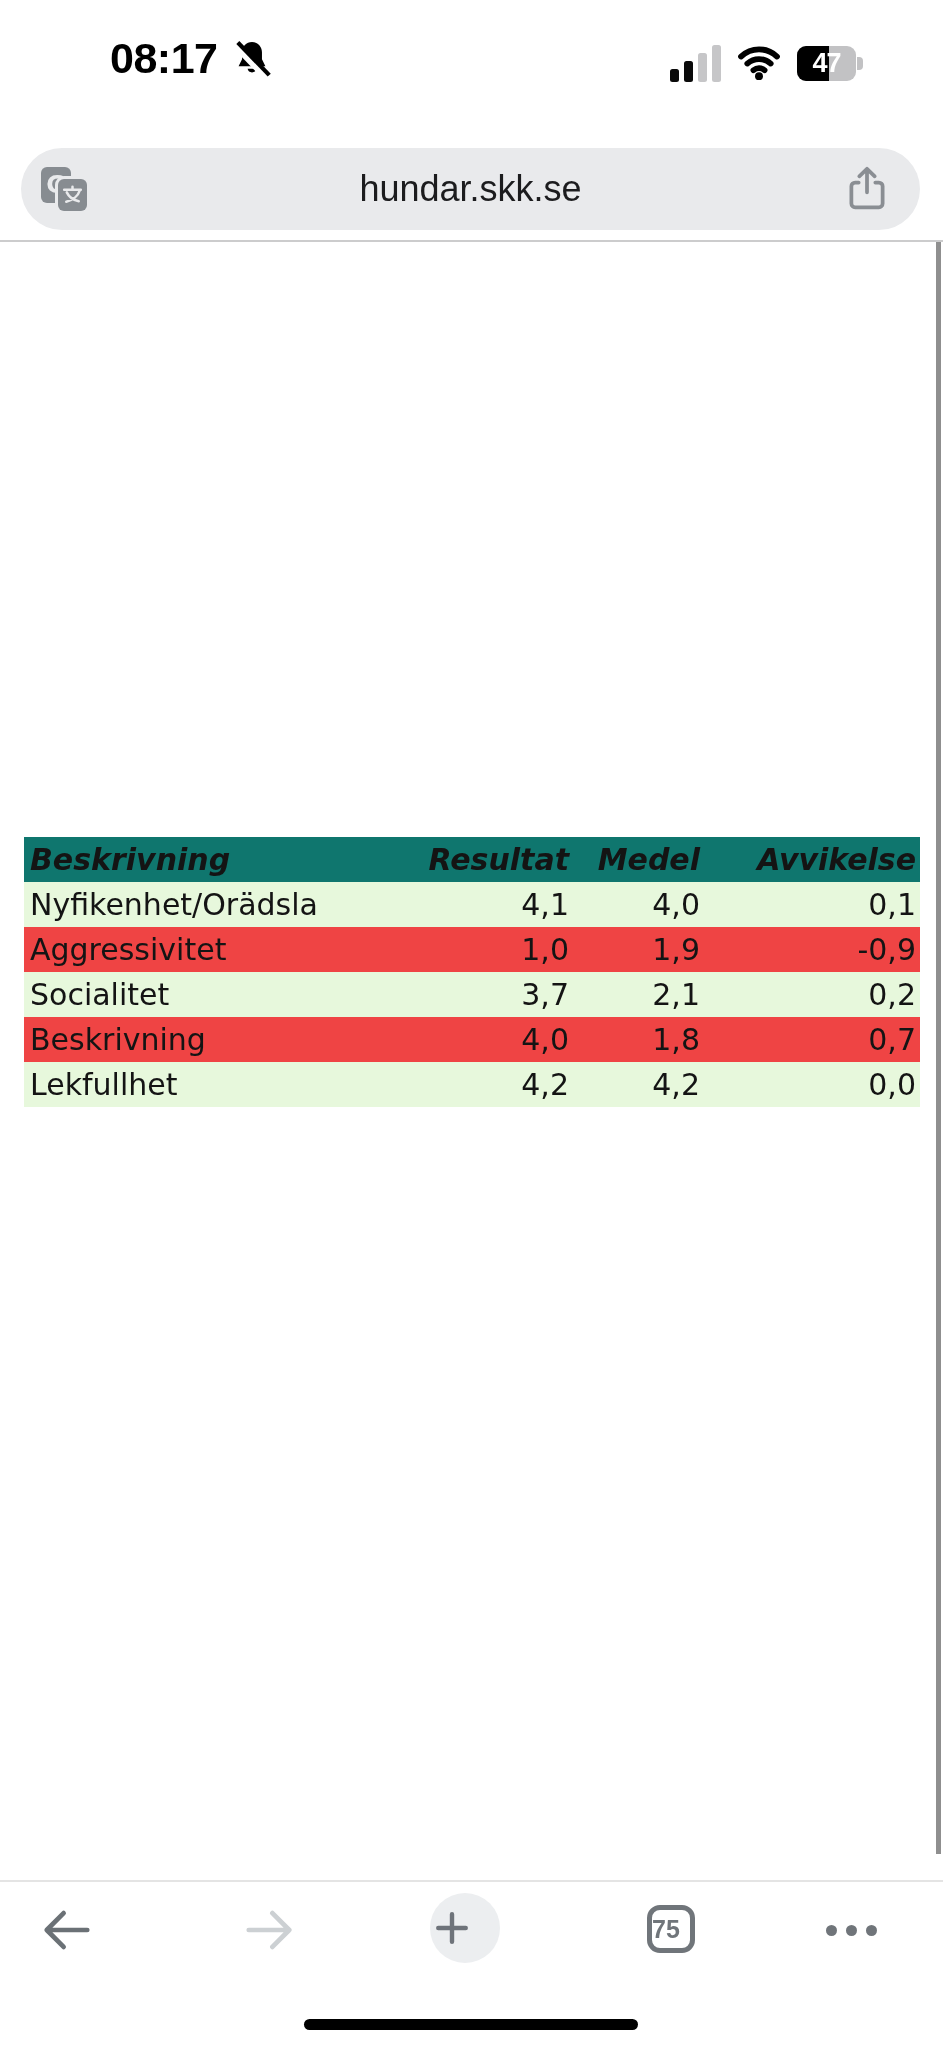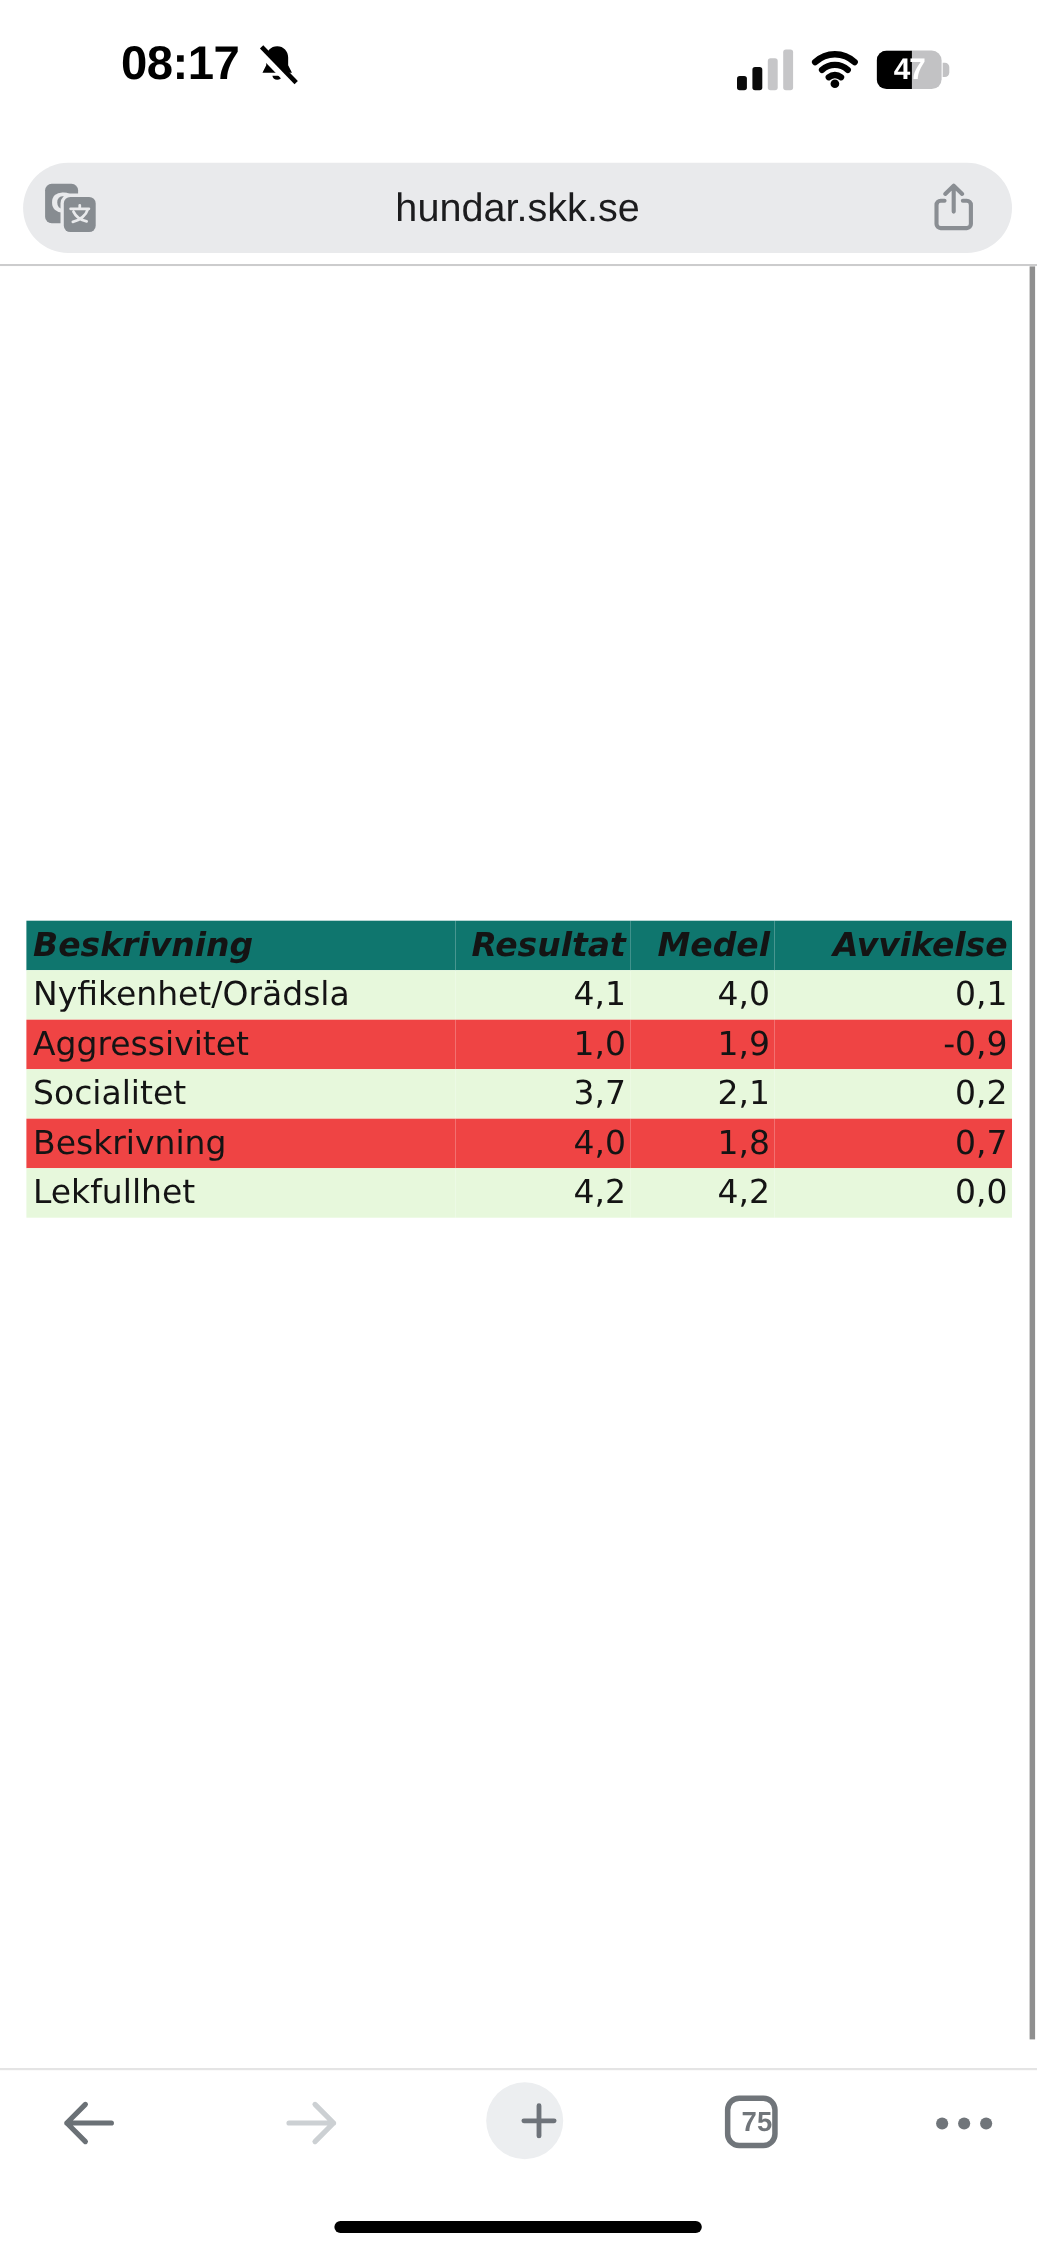--- a/index.html
+++ b/index.html
@@ -42,21 +42,21 @@
   table.results col.c1{width:390px;} table.results col.c2{width:159px;} table.results col.c3{width:131px;} table.results col.c4{width:216px;}
   table.results th, table.results td { height:45px; padding:0; font-weight:normal; white-space:nowrap; }
   table.results th { background:#0f766e; font-weight:700;font-style:italic; }
   table.results th.lbl, table.results td.lbl { text-align:left; padding-left:6px; }
   table.results th.num, table.results td.num { text-align:right; padding-right:4px; }
   tr.green td { background:#e7f8dc; }
   tr.white td { background:#ef4444; }
 
   
   .toolbar { position:absolute; left:0; top:1880px; width:943px; height:168px; background:#ffffff; border-top:2px solid #e4e4e4; }
-  .tb-btn { position:absolute; transform:translate(-50%,-50%); display:flex; align-items:center; justify-content:flex-end;margin-left:12px; }
+  .tb-btn { position:absolute; transform:translate(-50%,-50%); display:flex; align-items:center; justify-content:flex-start; }
   .back-btn { left:68px; top:48px; width:56px; height:56px; }
   .fwd-btn { left:270px; top:48px; width:56px; height:56px; }
   .newtab-btn { left:465px; top:46px; width:70px; height:70px; border-radius:50%; background:#eceef0; }
   .newtab-btn svg { width:44px; height:44px; }
   .tabs-btn { left:671px; top:47px; width:48px; height:48px; border:5px solid #70757a; border-radius:13px; color:#70757a; font-size:25px; font-weight:700; }
   .more-btn { left:858px; top:48px; width:64px; height:20px; gap:9px; }
   .dot { width:11px; height:11px; border-radius:50%; background:#70757a; }
   .home-indicator { position:absolute; left:304px; top:137px; width:334px; height:11px; border-radius:6px; background:#000; }
 </style>
 </head>

